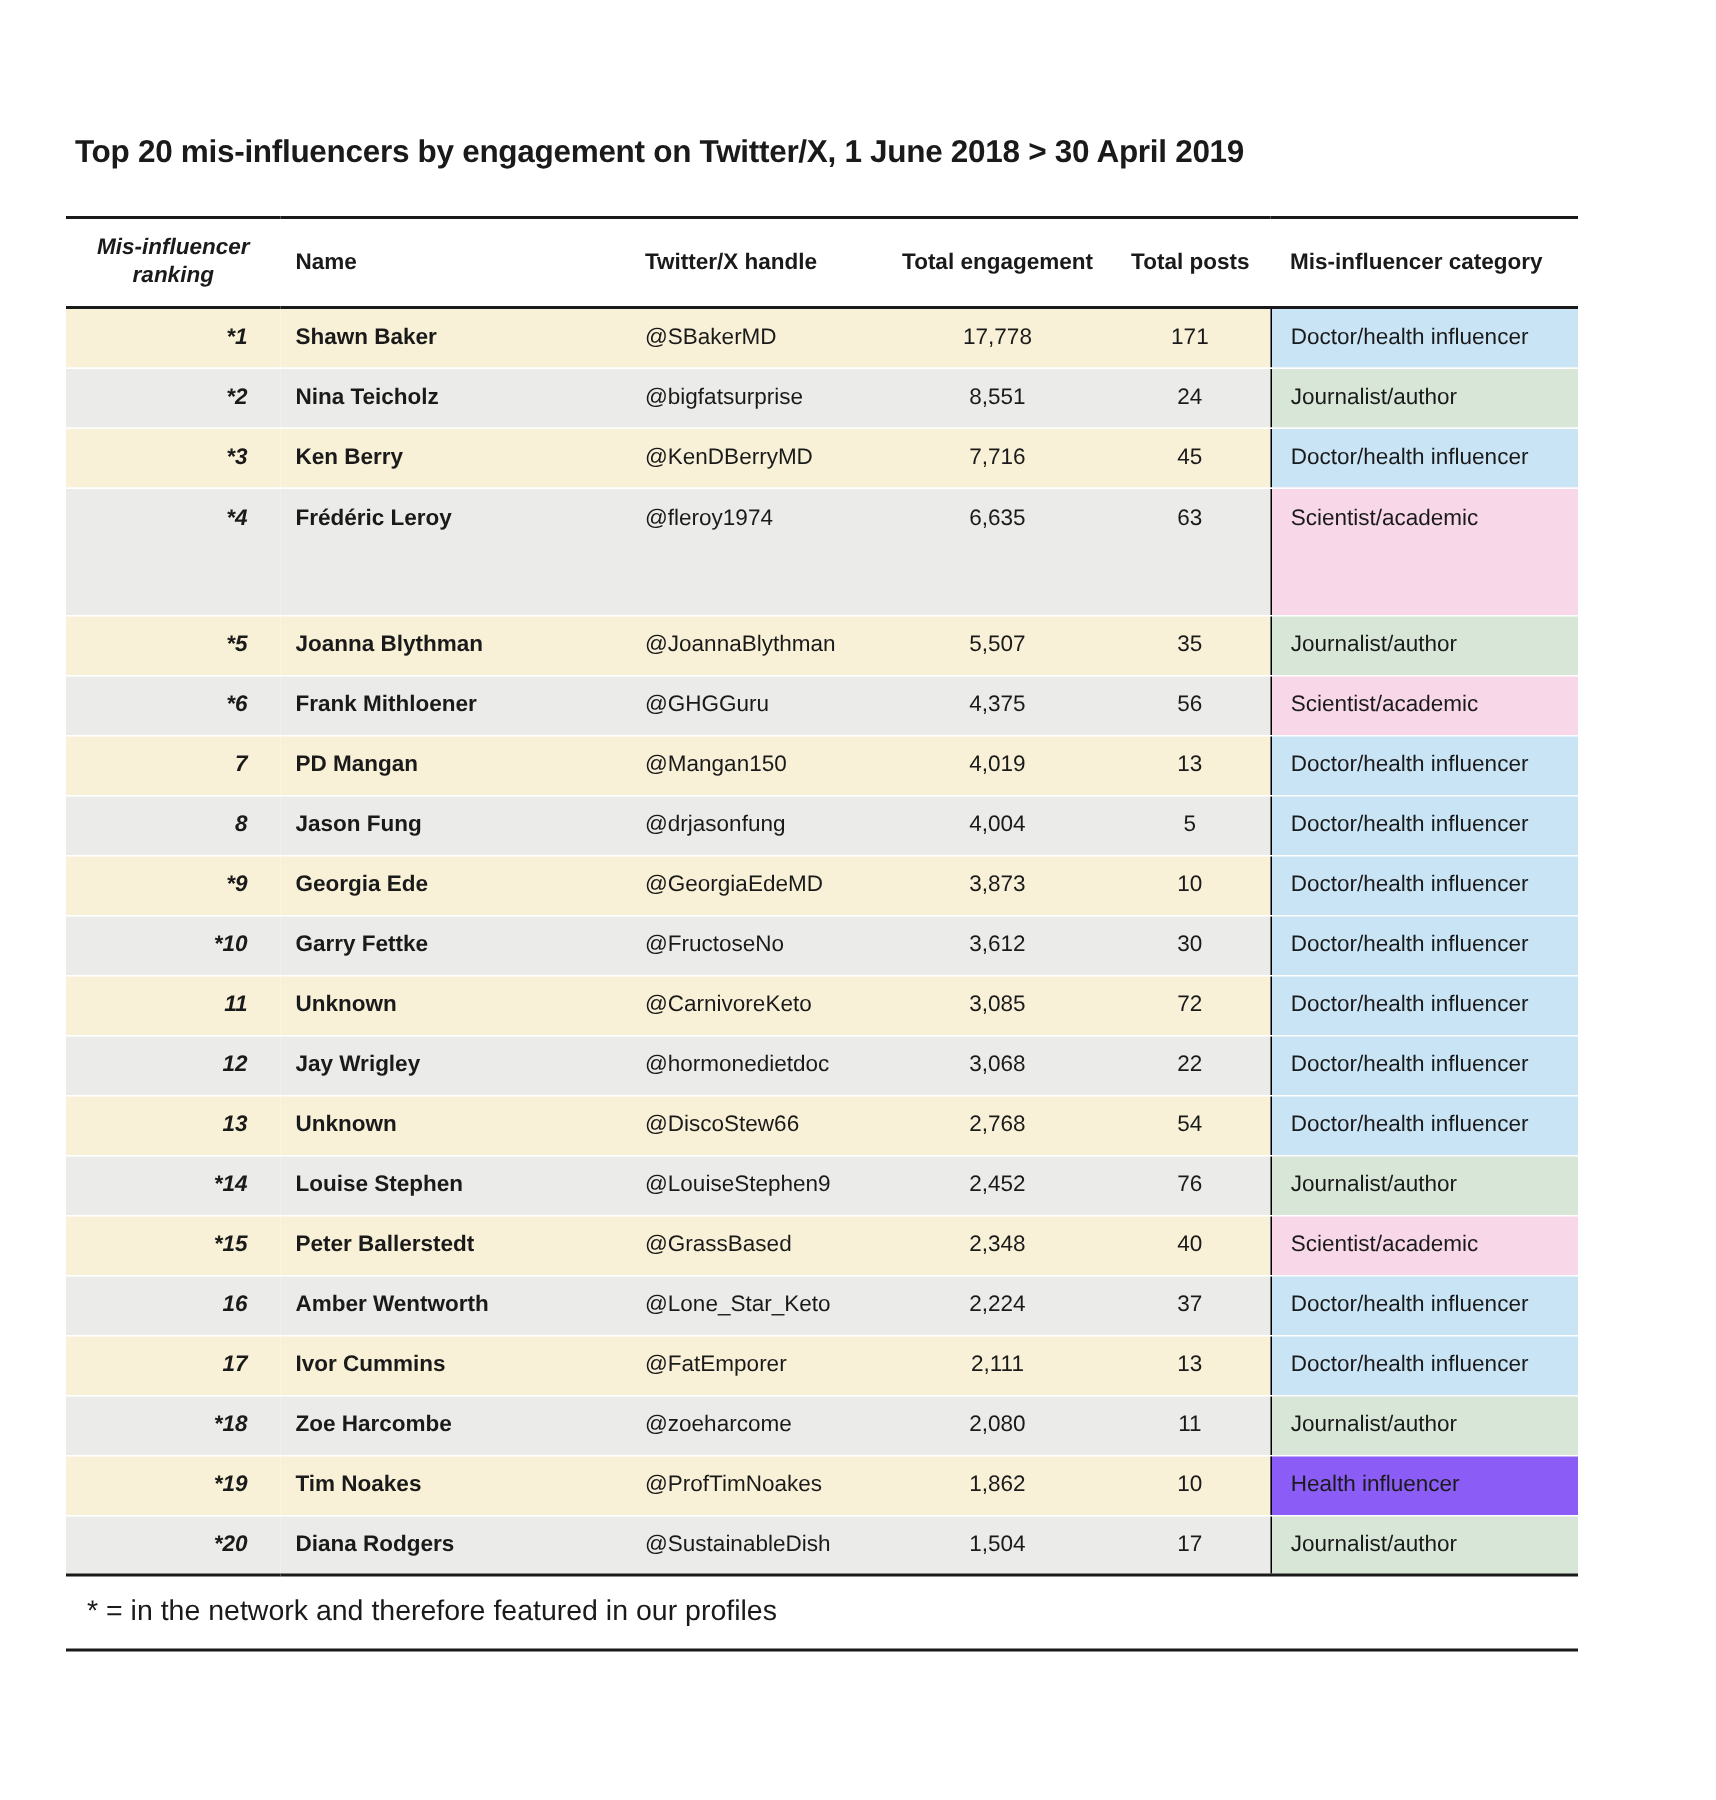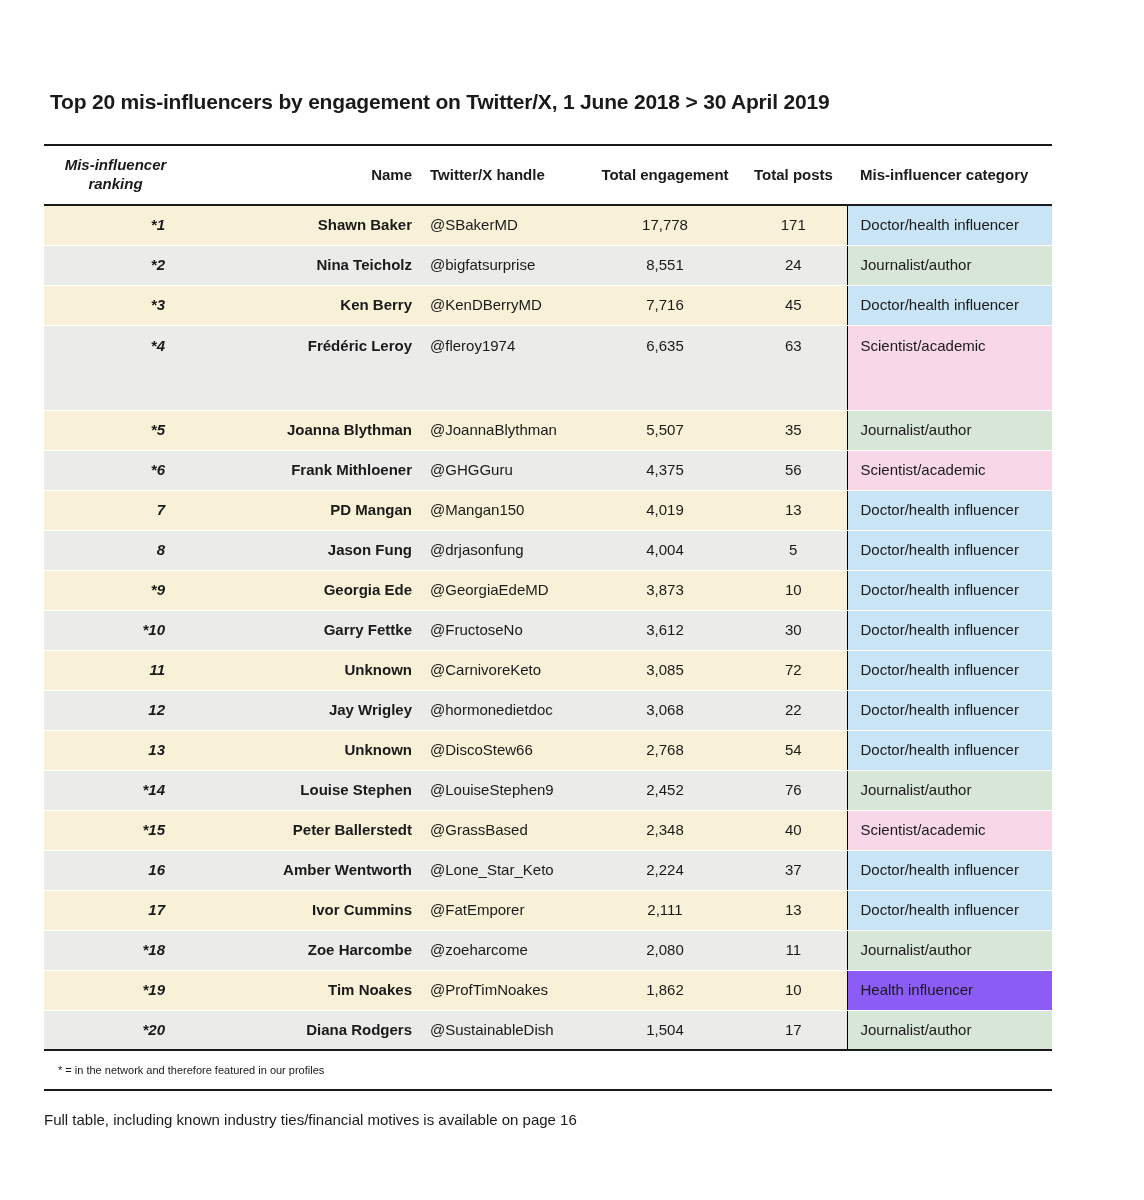--- a/index.html
+++ b/index.html
@@ -50,21 +50,21 @@
   
   .col-rank   { width: 143px; font-style: italic; }
   .col-name   { width: 233px; }
   .col-handle { width: 170px; }
   .col-eng    { width: 150px; }
   .col-posts  { width: 107px; margin-top: 28px; }
   .col-cat    { width: 205px; }
 
   th.col-rank  { text-align: center; }
   td.col-rank  { text-align: right; padding-right: 22px; font-weight: bold; }
-  th.col-name, td.col-name     { text-align: right; padding-left: 10px; }
+  th.col-name, td.col-name     { text-align: left; padding-left: 10px; }
   td.col-name  { font-weight: bold; }
   th.col-handle, td.col-handle { text-align: left; padding-left: 10px; }
   th.col-eng,  td.col-eng      { text-align: center; }
   th.col-posts, td.col-posts   { text-align: center; }
   th.col-cat,  td.col-cat      { text-align: left; padding-left: 13px; }
   td.col-cat   { border-left: 1px solid #000000; }
 
   
   tbody tr.stripe-a td { background: var(--stripe_yellow, #f8f1d7); }
   tbody tr.stripe-b td { background: var(--stripe_gray, #ebebe9); }
@@ -75,21 +75,21 @@
     vertical-align: top;
     padding-top: 11px;
   }
 
   tbody tr:last-child td {
     border-bottom: 2px solid var(--border_dark, #1a1a1a);
   }
 
   .footnote-asterisk {
     width: 1008px;
-    font-size: 11px;
+    font-size: 19px;
     padding: 13px 0 13px 14px;
     border-bottom: 2px solid var(--border_dark, #1a1a1a);
   }
 
   .footnote-full {
     font-size: 15px;
     margin-top: 20px;
   }
 </style>
 </head>
@@ -269,15 +269,14 @@
           <td class="col-handle">@SustainableDish</td>
           <td class="col-eng">1,504</td>
           <td class="col-posts">17</td>
           <td class="col-cat" style="background: rgb(215, 230, 214);">Journalist/author</td>
         </tr>
       </tbody>
   </table>
 
   <div class="footnote-asterisk">* = in the network and therefore featured in our profiles</div>
 
-  <div class="footnote-full">Full table, including known industry ties/financial motives is available on page 16</div>
 
 </div>
 
 </body></html>

